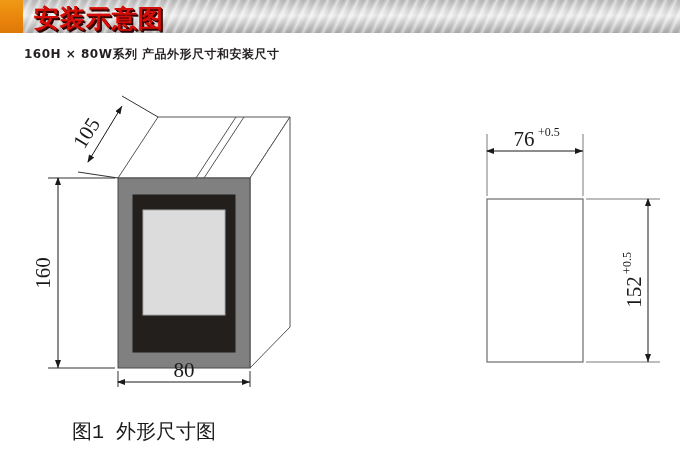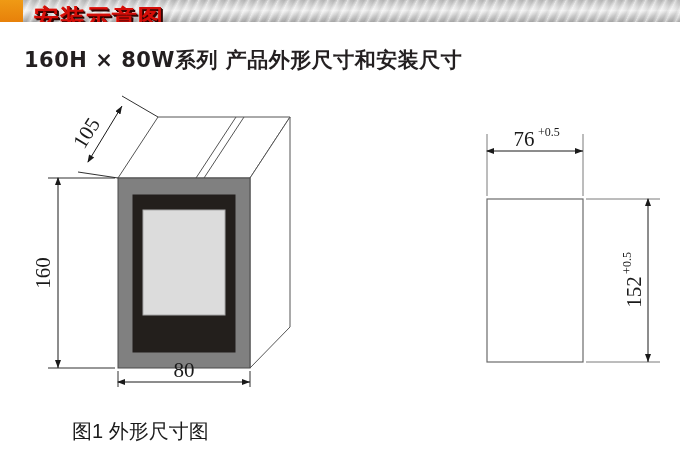--- a/index.html
+++ b/index.html
@@ -7,21 +7,21 @@
     width:680px;height:460px;
     background:#ffffff;
     font-family:"Liberation Serif", serif;
     overflow:hidden;
     position:relative;
   }
   #root{position:relative;width:680px;height:460px;}
 
   
   .header{
-    position:absolute;left:0;top:0;width:680px;height:22px;
+    position:absolute;left:0;top:0;width:680px;height:33px;
     background:
       repeating-linear-gradient(115deg,
         rgba(255,255,255,0.55) 0px,
         rgba(255,255,255,0.0) 3px,
         rgba(120,120,120,0.12) 6px,
         rgba(255,255,255,0.35) 9px),
       linear-gradient(180deg,#b9b9b9 0%,#dcdcdc 28%,#efefef 48%,#cfcfcf 72%,#a9a9a9 100%);
     overflow:hidden;
   }
   .header-bar{
@@ -37,31 +37,31 @@
       1px 1px 0 #3a0502,
       2px 2px 0 #2b0401,
       -0.5px -0.5px 0 #ff4b36;
     white-space:nowrap;
   }
 
   
   .subtitle{
     position:absolute;left:24px;top:46px;
     font-family:"DejaVu Sans", sans-serif;
-    font-weight:bold;font-size:21px;color:#231f20;
+    font-weight:bold;font-size:12px;color:#231f20;
     letter-spacing:0.5px;white-space:nowrap;text-align:center;
   }
 
   
   .svg-area{position:absolute;left:0;top:80px;width:680px;height:330px;}
 
   
   .caption{
     position:absolute;
-    font-family:Liberation Sans, sans-serif;
+    font-family:Liberation Mono, monospace;
     font-size:20px;color:#1a1a1a;white-space:nowrap;
   }
   .caption-left{left:72px;top:418px;}
   .caption-right{left:462px;top:418px;}
 
   
   .dim{font-family:"Liberation Serif","DejaVu Serif",serif;font-size:21px;fill:#1a1a1a;}
   .dim-sup{font-family:"Liberation Serif","DejaVu Serif",serif;font-size:12px;fill:#1a1a1a;}
 </style>
 </head>

